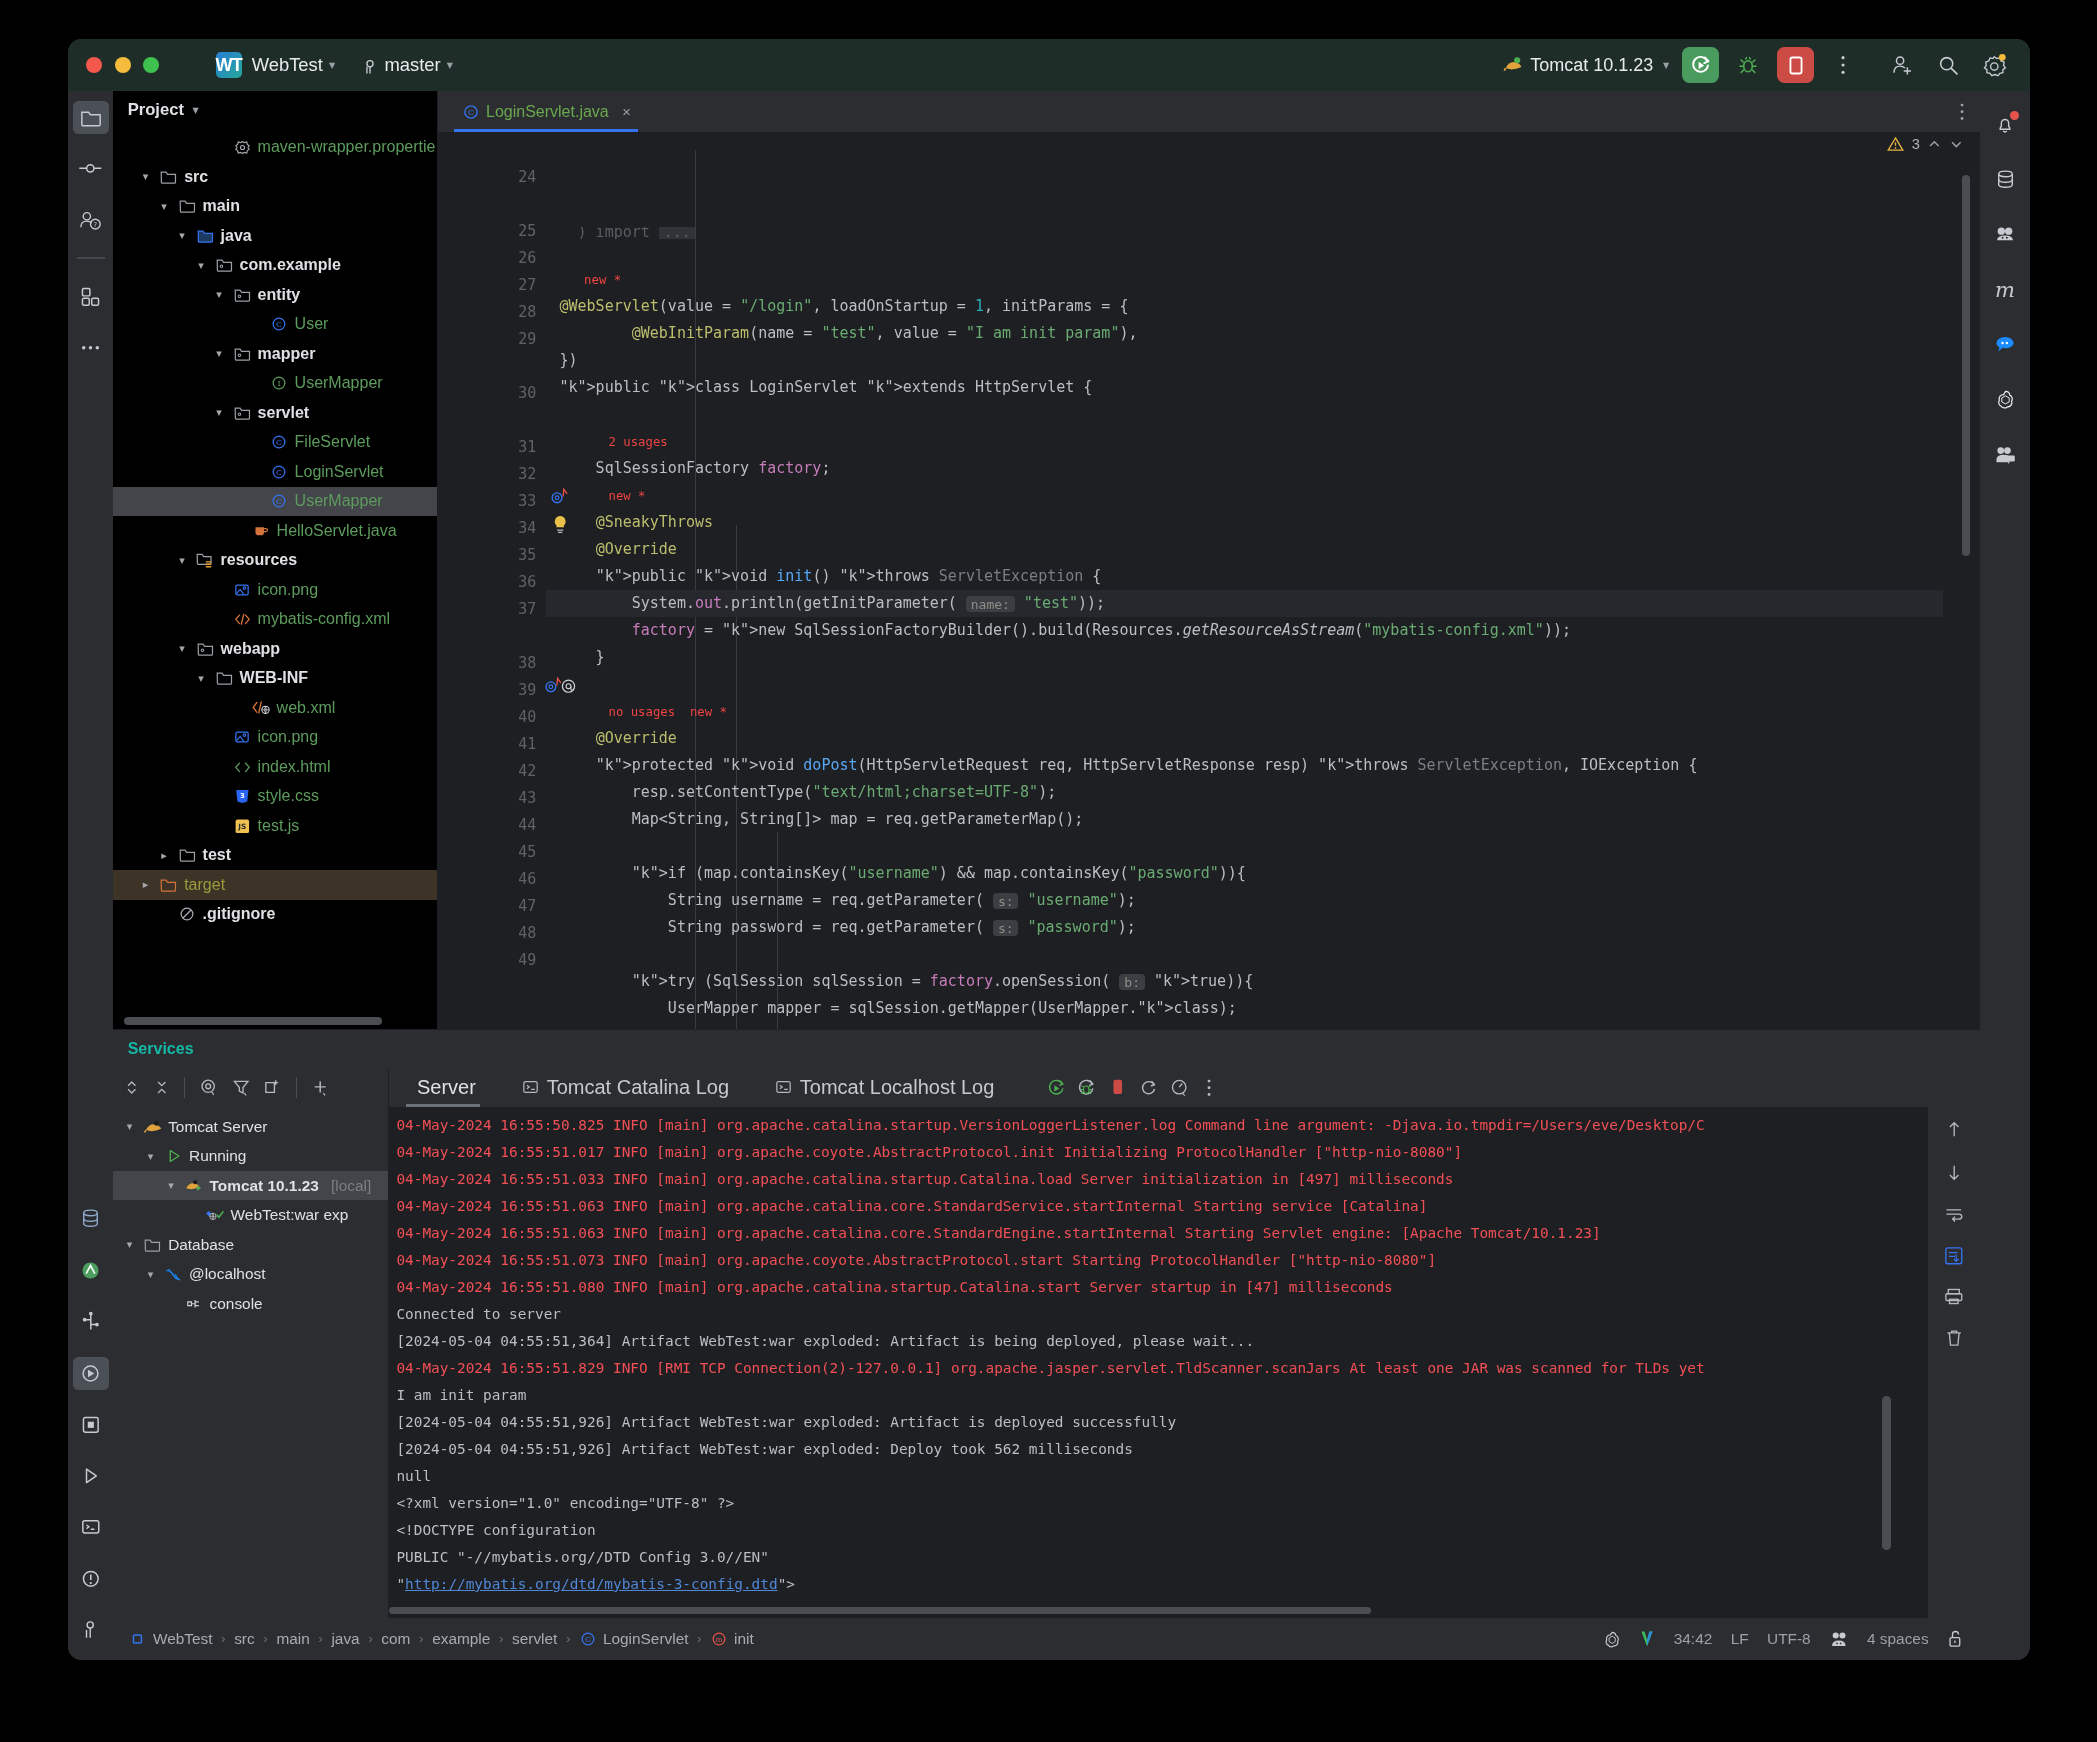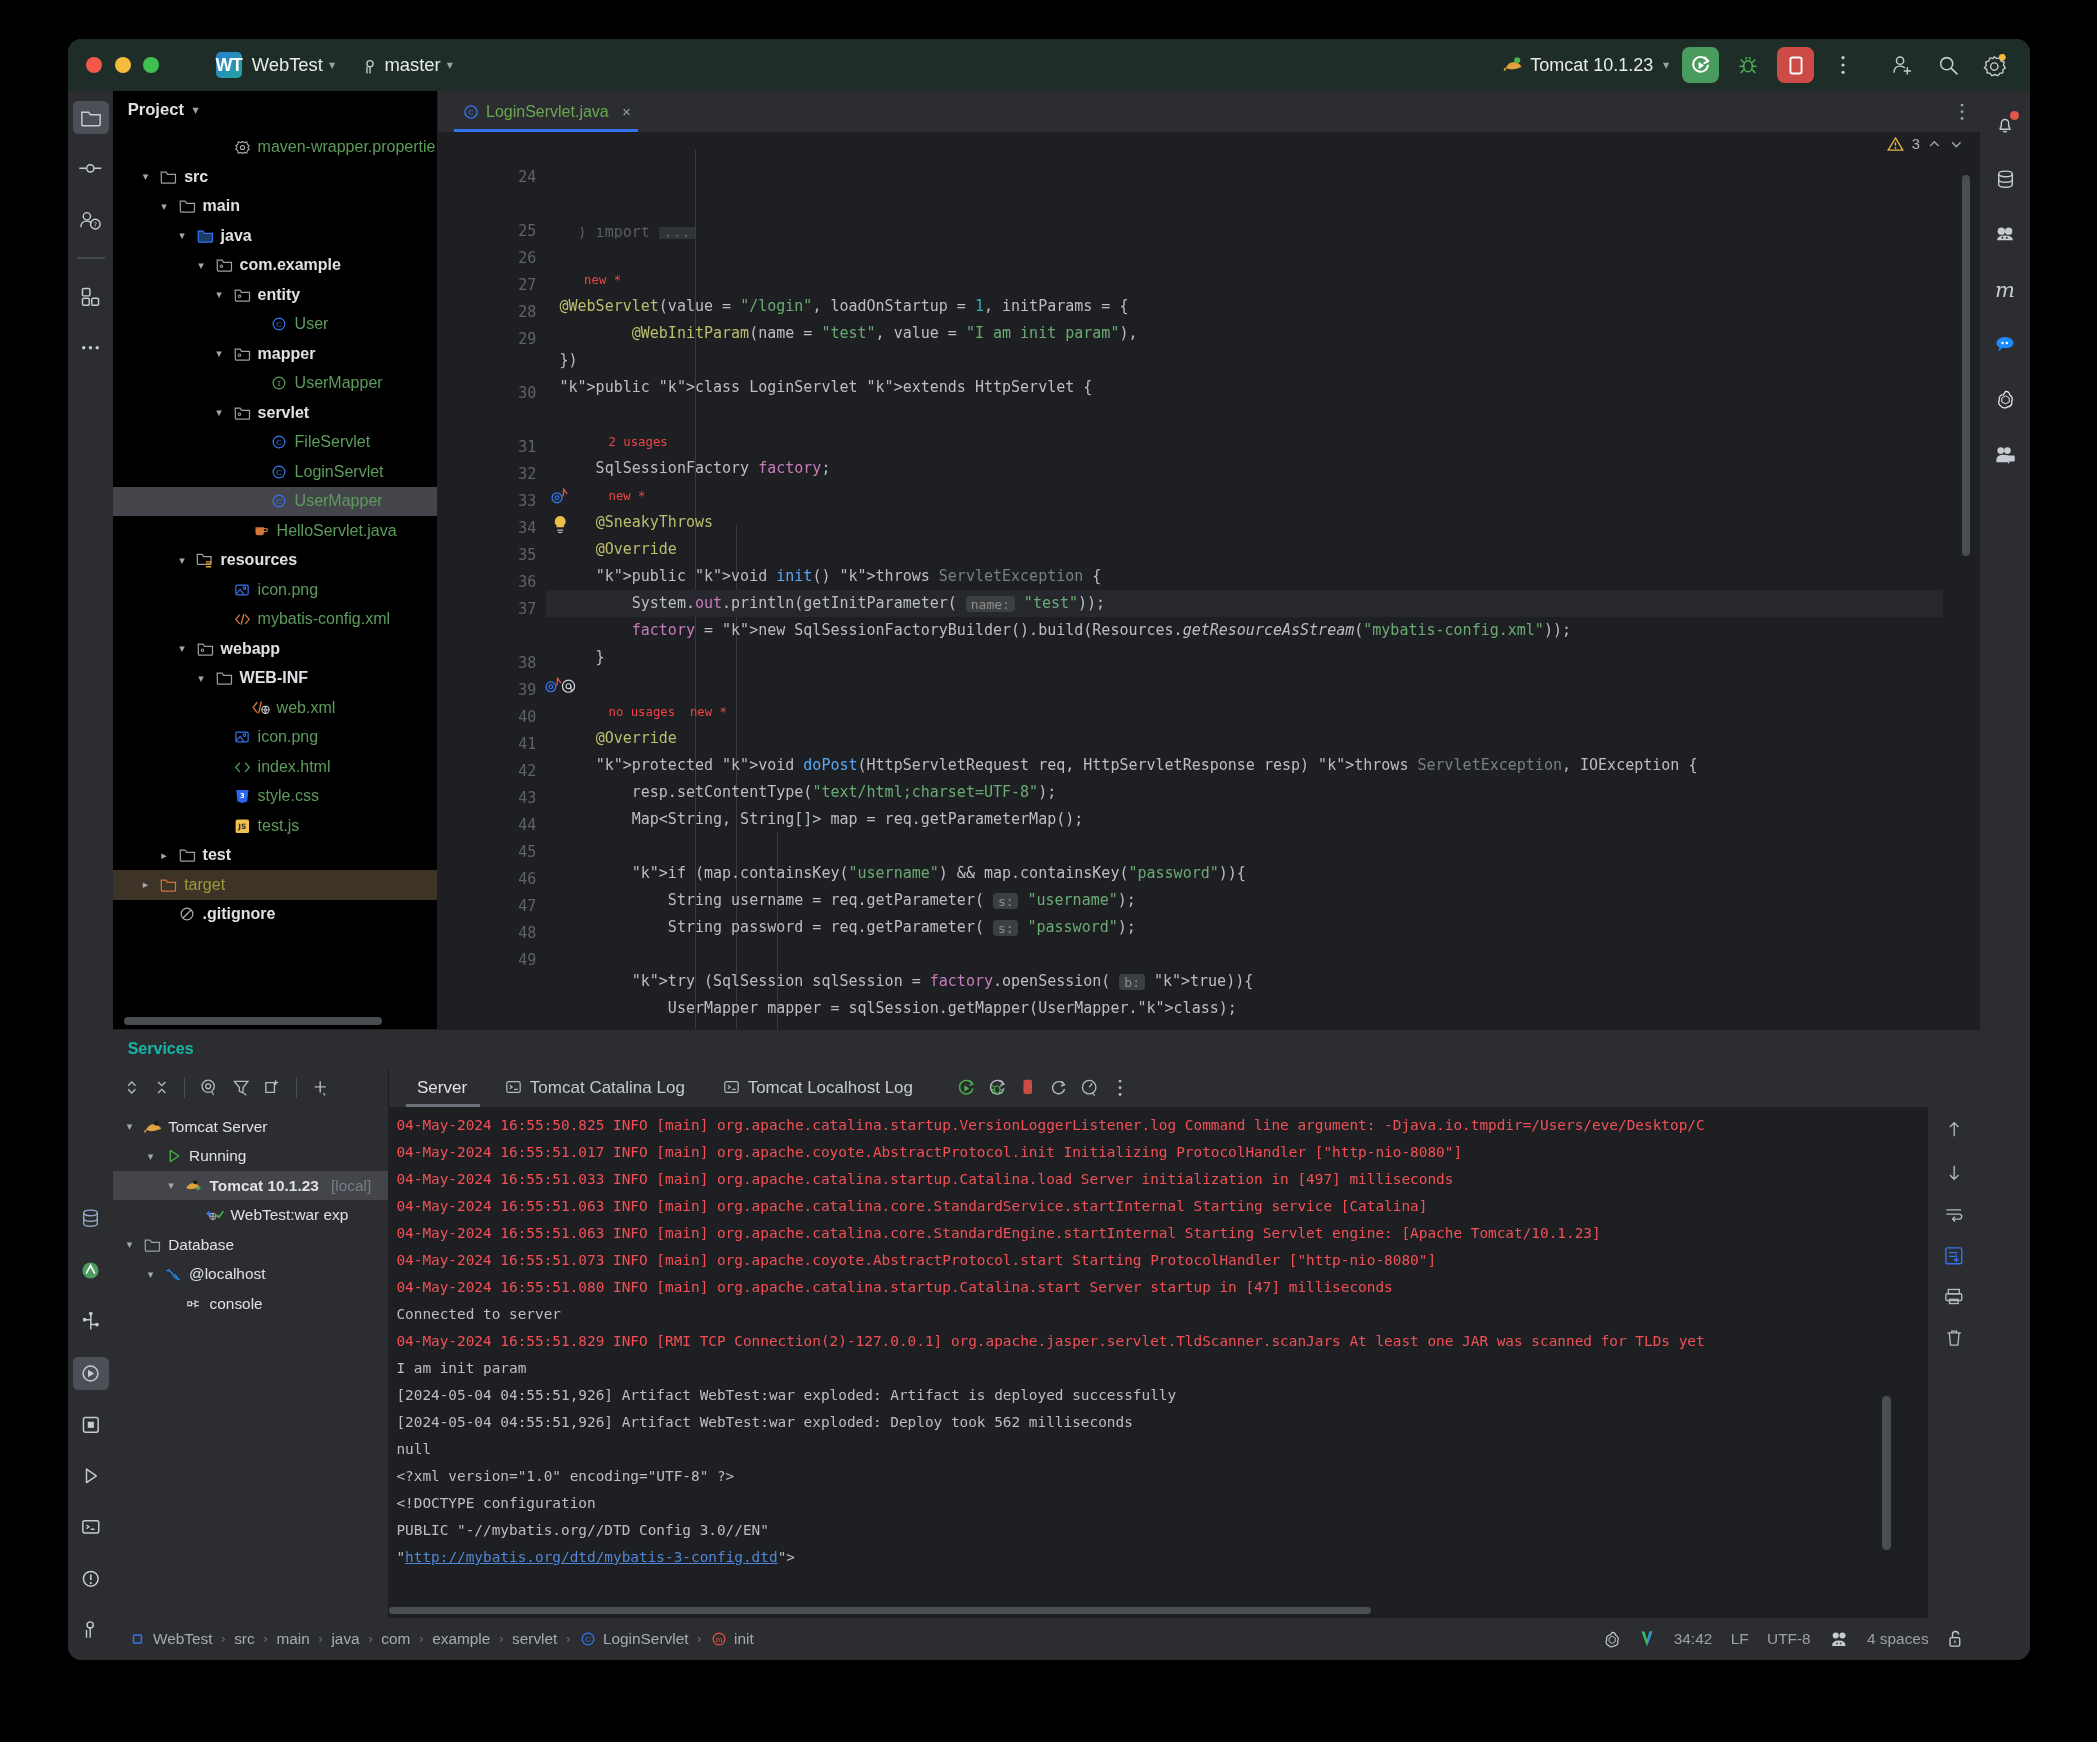--- a/index.html
+++ b/index.html
@@ -109,21 +109,21 @@
   
   .services{flex:1;display:flex;flex-direction:column;background:#2b2d30;border-top:0.6px solid #1e1f22;min-height:0}
   .svc-head{height:38px;display:flex;align-items:center;padding:0 14.7px}
   .svc-head .t{font-size:16px;font-weight:bold;color:#14b8a6}
   .svc-body{flex:1;display:flex;min-height:0}
   .svc-left{width:276px;flex:0 0 276px;display:flex;flex-direction:column;border-right:0.6px solid #1e1f22}
   .svc-tb{height:39px;display:flex;align-items:center;gap:13.5px;padding:0 12.3px;color:#b4b8bf}
   .svc-tb .div{width:1.2px;height:21px;background:#4a4d52}
   .svc-tree{flex:1;font-size:15.4px;padding-top:4.9px;overflow:hidden}
   .svc-right{flex:1;display:flex;flex-direction:column;min-width:0}
-  .svc-tabs{height:39px;display:flex;align-items:center;gap:15px;padding-left:17px;font-size:17px;color:#c6c9cf;position:relative}
+  .svc-tabs{height:39px;display:flex;align-items:center;gap:23px;padding-left:17px;font-size:20px;color:#c6c9cf;position:relative}
   .svc-tab{display:flex;align-items:center;gap:7.4px;padding:0 11px;height:100%;}
   .svc-tab.active{color:#dfe1e5}
   .svc-tab-underline{position:absolute;bottom:0;left:17px;width:74px;height:3.1px;background:#6b7079}
   .svc-tabs-actions{margin-left:18.4px;display:flex;align-items:center;gap:12.3px}
   .console{flex:1;position:relative;background:#1e1f22;overflow:hidden;
           font-family:"DejaVu Sans Mono",monospace;font-size:14.4px;line-height:27px;
           padding:4.9px 0 0 7.4px;white-space:nowrap}
   .lg-red{color:#f25056}
   .lg-wh{color:#bcbec4}
   .lg-link{color:#5087d6;text-decoration:underline}
@@ -898,20 +898,21 @@
                 <div class="cons-scroll"></div>
                 <div class="hsb"></div>
               <div class="lg-red">04-May-2024 16:55:50.825 INFO [main] org.apache.catalina.startup.VersionLoggerListener.log Command line argument: -Djava.io.tmpdir=/Users/eve/Desktop/C</div>
                   <div class="lg-red">04-May-2024 16:55:51.017 INFO [main] org.apache.coyote.AbstractProtocol.init Initializing ProtocolHandler ["http-nio-8080"]</div>
                   <div class="lg-red">04-May-2024 16:55:51.033 INFO [main] org.apache.catalina.startup.Catalina.load Server initialization in [497] milliseconds</div>
                   <div class="lg-red">04-May-2024 16:55:51.063 INFO [main] org.apache.catalina.core.StandardService.startInternal Starting service [Catalina]</div>
                   <div class="lg-red">04-May-2024 16:55:51.063 INFO [main] org.apache.catalina.core.StandardEngine.startInternal Starting Servlet engine: [Apache Tomcat/10.1.23]</div>
                   <div class="lg-red">04-May-2024 16:55:51.073 INFO [main] org.apache.coyote.AbstractProtocol.start Starting ProtocolHandler ["http-nio-8080"]</div>
                   <div class="lg-red">04-May-2024 16:55:51.080 INFO [main] org.apache.catalina.startup.Catalina.start Server startup in [47] milliseconds</div>
                   <div class="lg-wh">Connected to server</div>
+                  <div class="lg-wh">[2024-05-04 04:55:51,364] Artifact WebTest:war exploded: Artifact is being deployed, please wait...</div>
                   <div class="lg-red">04-May-2024 16:55:51.829 INFO [RMI TCP Connection(2)-127.0.0.1] org.apache.jasper.servlet.TldScanner.scanJars At least one JAR was scanned for TLDs yet</div>
                   <div class="lg-wh">I am init param</div>
                   <div class="lg-wh">[2024-05-04 04:55:51,926] Artifact WebTest:war exploded: Artifact is deployed successfully</div>
                   <div class="lg-wh">[2024-05-04 04:55:51,926] Artifact WebTest:war exploded: Deploy took 562 milliseconds</div>
                   <div class="lg-wh">null</div>
                   <div class="lg-wh">&lt;?xml version="1.0" encoding="UTF-8" ?&gt;</div>
                   <div class="lg-wh">&lt;!DOCTYPE configuration</div>
                   <div class="lg-wh">        PUBLIC "-//mybatis.org//DTD Config 3.0//EN"</div>
                   <div class="lg-wh">        "<span class="lg-link">http://mybatis.org/dtd/mybatis-3-config.dtd</span>"&gt;</div>
                 </div>

